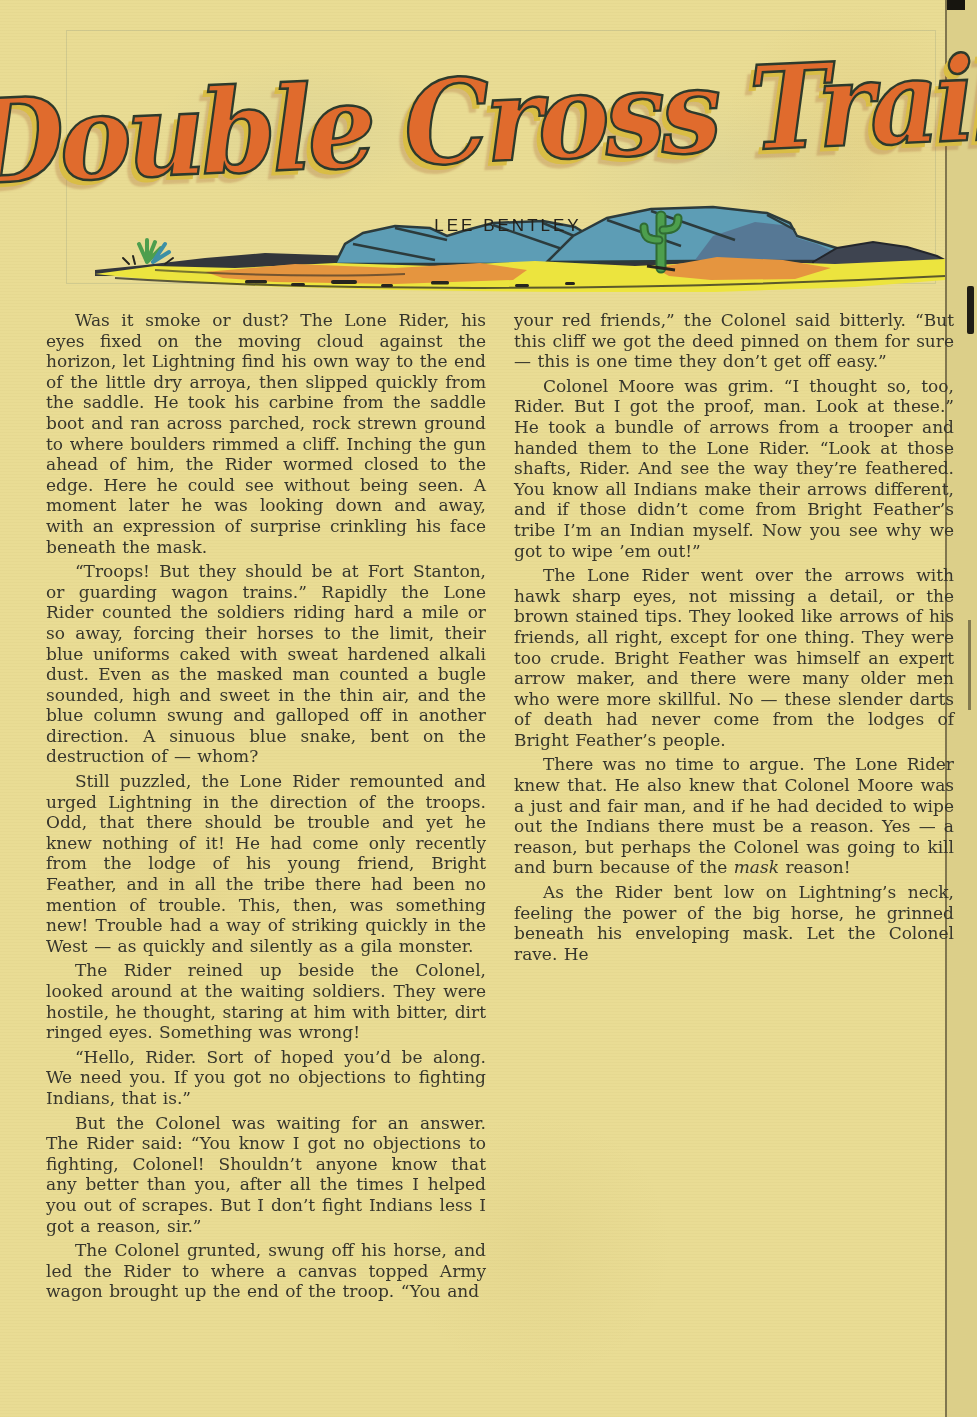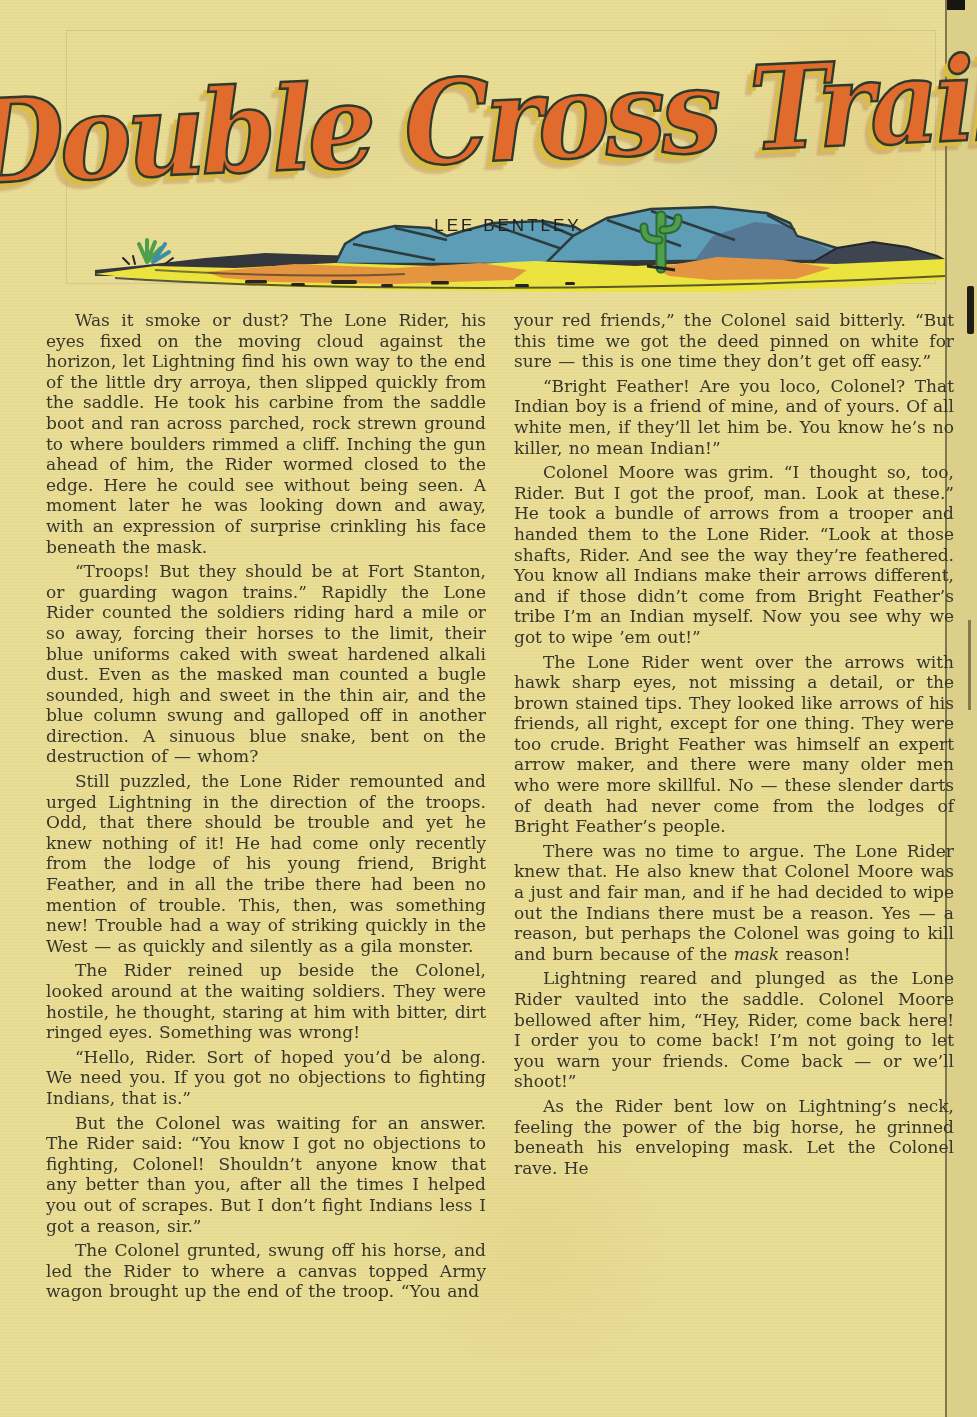--- a/index.html
+++ b/index.html
@@ -127,26 +127,24 @@
     <div class="col">
       <p>Was it smoke or dust? The Lone Rider, his eyes fixed on the moving cloud against the horizon, let Lightning find his own way to the end of the little dry arroya, then slipped quickly from the saddle. He took his carbine from the saddle boot and ran across parched, rock strewn ground to where boulders rimmed a cliff. Inching the gun ahead of him, the Rider wormed closed to the edge. Here he could see without being seen. A moment later he was looking down and away, with an expression of surprise crinkling his face beneath the mask.</p>
       <p>“Troops! But they should be at Fort Stanton, or guarding wagon trains.” Rapidly the Lone Rider counted the soldiers riding hard a mile or so away, forcing their horses to the limit, their blue uniforms caked with sweat hardened alkali dust. Even as the masked man counted a bugle sounded, high and sweet in the thin air, and the blue column swung and galloped off in another direction. A sinuous blue snake, bent on the destruction of — whom?</p>
       <p>Still puzzled, the Lone Rider remounted and urged Lightning in the direction of the troops. Odd, that there should be trouble and yet he knew nothing of it! He had come only recently from the lodge of his young friend, Bright Feather, and in all the tribe there had been no mention of trouble. This, then, was something new! Trouble had a way of striking quickly in the West — as quickly and silently as a gila monster.</p>
       <p>The Rider reined up beside the Colonel, looked around at the waiting soldiers. They were hostile, he thought, staring at him with bitter, dirt ringed eyes. Something was wrong!</p>
       <p>“Hello, Rider. Sort of hoped you’d be along. We need you. If you got no objections to fighting Indians, that is.”</p>
       <p>But the Colonel was waiting for an answer. The Rider said: “You know I got no objections to fighting, Colonel! Shouldn’t anyone know that any better than you, after all the times I helped you out of scrapes. But I don’t fight Indians less I got a reason, sir.”</p>
       <p>The Colonel grunted, swung off his horse, and led the Rider to where a canvas topped Army wagon brought up the end of the troop. “You and</p>
     </div>
     <div class="col">
-      <p class="flush">your red friends,” the Colonel said bitterly. “But this time we got the deed pinned on white for sure — this is one time they don’t get off easy.”</p>
-      <p>“Bright Feather! Are you loco, Colonel? That Indian boy is a friend of mine, and of yours. Of all white men, if they’ll let him be. You know he’s no killer, no mean Indian!”</p>
+      <p class="flush">your red friends,” the Colonel said bitterly. “But this cliff we got the deed pinned on them for sure — this is one time they don’t get off easy.”</p>
       <p>Colonel Moore was grim. “I thought so, too, Rider. But I got the proof, man. Look at these.” He took a bundle of arrows from a trooper and handed them to the Lone Rider. “Look at those shafts, Rider. And see the way they’re feathered. You know all Indians make their arrows different, and if those didn’t come from Bright Feather’s tribe I’m an Indian myself. Now you see why we got to wipe ’em out!”</p>
       <p>The Lone Rider went over the arrows with hawk sharp eyes, not missing a detail, or the brown stained tips. They looked like arrows of his friends, all right, except for one thing. They were too crude. Bright Feather was himself an expert arrow maker, and there were many older men who were more skillful. No — these slender darts of death had never come from the lodges of Bright Feather’s people.</p>
       <p><span>There was no time to argue. The Lone Rider knew that. He also knew that Colonel Moore was a just and fair man, and if he had decided to wipe out the Indians there must be a reason. Yes — a reason, but perhaps the Colonel was going to kill and burn because of the </span><em>mask</em><span> reason!</span></p>
-      <p>Lightning reared and plunged as the Lone Rider vaulted into the saddle. Colonel Moore bellowed after him, “Hey, Rider, come back here! I order you to come back! I’m not going to let you warn your friends. Come back — or we’ll shoot!”</p>
       <p>As the Rider bent low on Lightning’s neck, feeling the power of the big horse, he grinned beneath his enveloping mask. Let the Colonel rave. He</p>
     </div>
   </div>
 
   <div class="page-edge"></div>
   <div class="edge-mark-top"></div>
   <div class="edge-mark-mid"></div>
   <div class="edge-mark-low"></div>
 
 </div>

